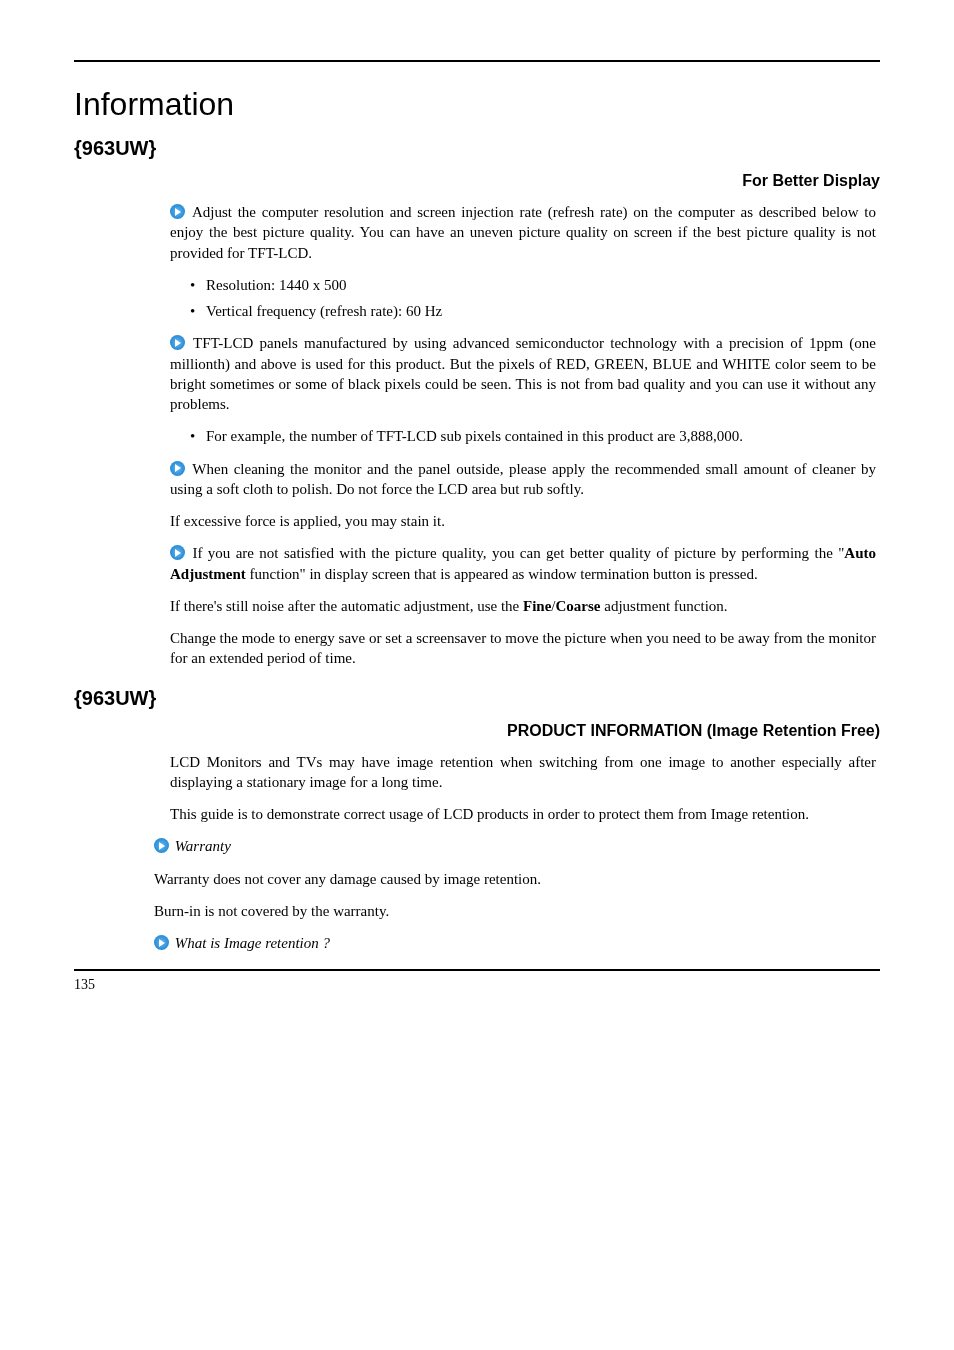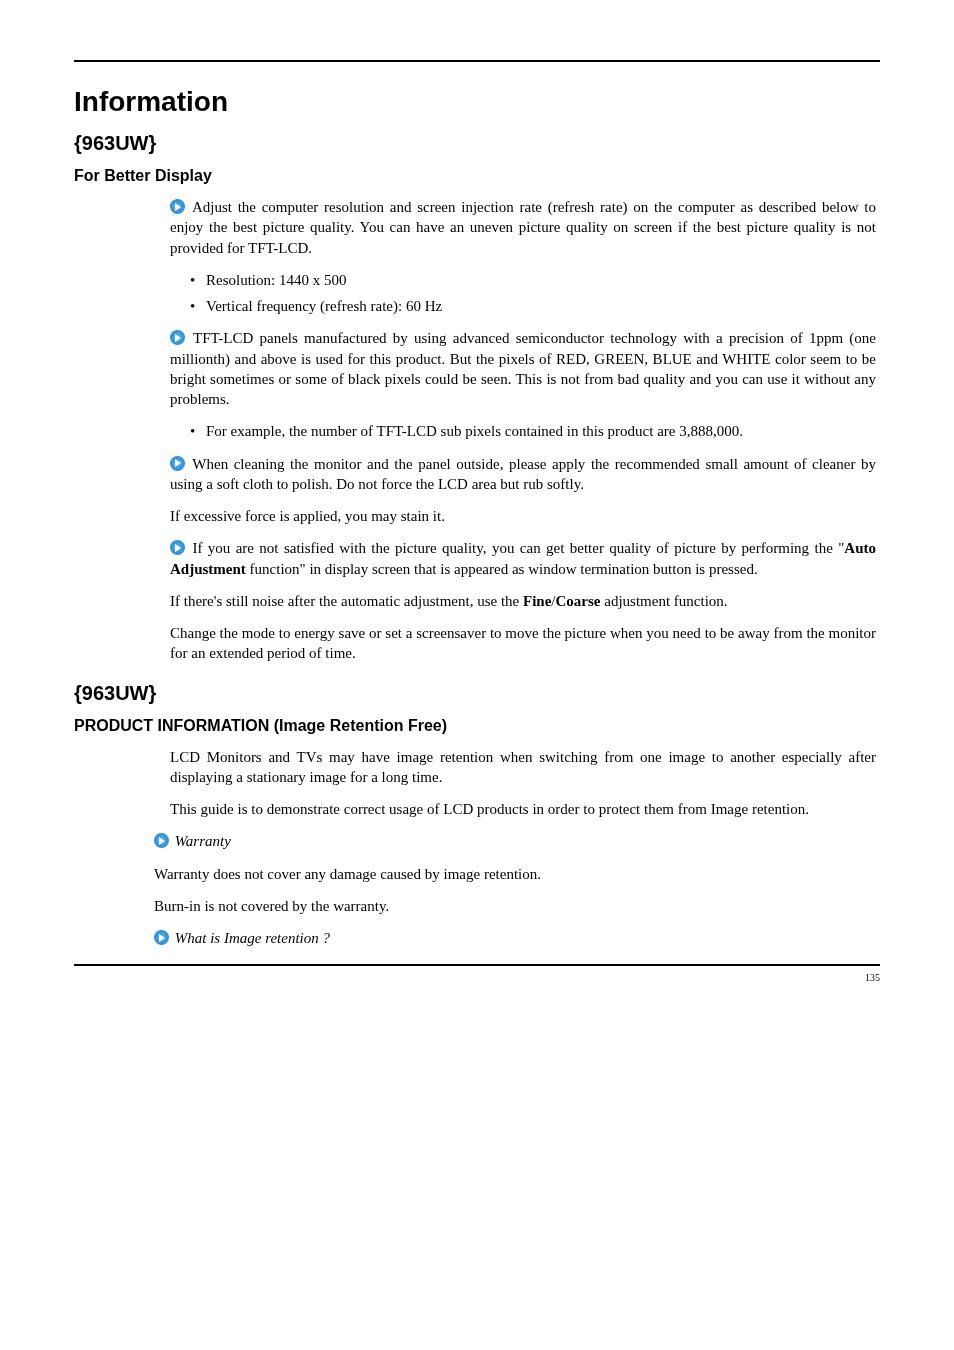--- a/index.html
+++ b/index.html
@@ -14,35 +14,36 @@
     width: 954px;
     padding: 60px 74px 40px 74px;
     box-sizing: border-box;
   }
   .hr-top {
     border-top: 2px solid #000;
     margin-bottom: 24px;
   }
   .h1 {
     font-family: Arial, Helvetica, sans-serif;
-    font-weight: bold;
-    font-size: 28px;
+    font-weight: normal;
+    font-size: 32px;
     margin: 0 0 14px 0;
   }
   .h2 {
     font-family: Arial, Helvetica, sans-serif;
     font-weight: bold;
     font-size: 20px;
     margin: 0 0 12px 0;
   }
   .h3 {
     font-family: Arial, Helvetica, sans-serif;
     font-weight: bold;
     font-size: 16px;
     margin: 0 0 12px 0;
+    text-align: right;
   }
   .content-indented {
     margin-left: 96px;
     margin-right: 4px;
   }
   p {
     font-size: 15px;
     line-height: 1.35;
     margin: 12px 0;
     text-align: justify;
@@ -82,22 +83,22 @@
     content: "•";
     position: absolute;
     left: 0;
   }
   .italic { font-style: italic; }
   .hr-bottom {
     border-top: 2px solid #000;
     margin: 16px 0 6px 0;
   }
   .page-number {
-    text-align: right;
-    font-size: 10px;
+    text-align: left;
+    font-size: 14px;
   }
 </style>
 </head>
 <body>
 
 <div class="page">
 
   <div class="hr-top"></div>
 
   <h1 class="h1">Information</h1>

